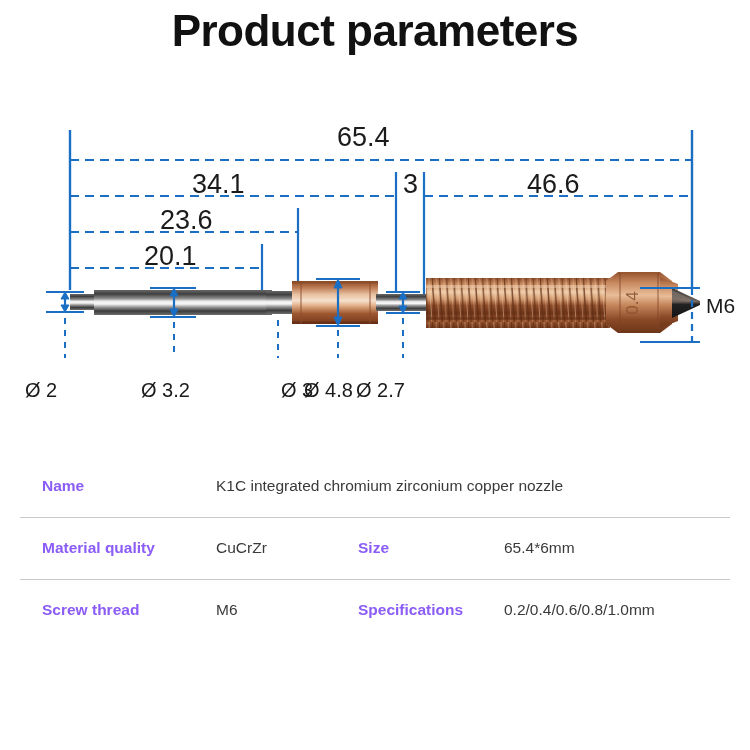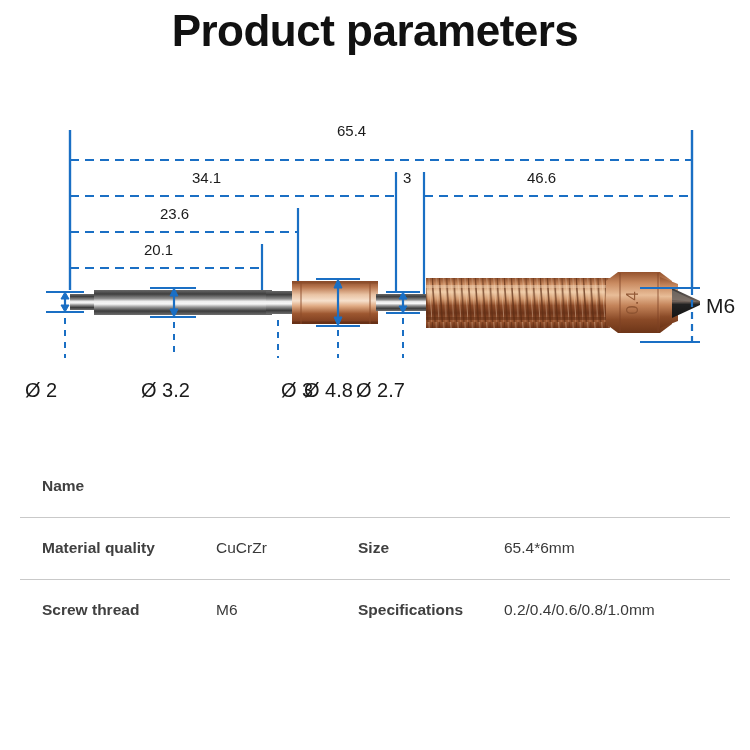--- a/index.html
+++ b/index.html
@@ -37,21 +37,21 @@
     width: 750px;
     height: 450px;
   }
   #drawing svg {
     display: block;
   }
 
   
   .dim-label {
     position: absolute;
-    font-size: 15px;
+    font-size: 27px;
     color: #1b1b1b;
     font-family: "Liberation Sans", "DejaVu Sans", sans-serif;
     white-space: nowrap;
   }
   .dia-label {
     position: absolute;
     font-size: 20px;
     color: #1b1b1b;
     white-space: nowrap;
   }
@@ -83,21 +83,21 @@
   }
   .cell {
     position: absolute;
     top: 22px;
     font-size: 15.5px;
     line-height: 18px;
     white-space: nowrap;
   }
   .cell.k {
     font-weight: bold;
-    color: #404040;
+    color: #8b5cf6;
   }
   .cell.v {
     font-weight: normal;
     color: #3a3a3a;
   }
   .c-k1 { left: 42px; }
   .c-v1 { left: 216px; }
   .c-k2 { left: 358px; }
   .c-v2 { left: 504px; }
   .c-v-wide { left: 216px; }
@@ -301,20 +301,21 @@
 
   <div class="dia-label" style="left:356px; top:379px;">Ø 2.7</div>
 
   <div class="thread-label" style="left:706px; top:294px;">M6</div>
 </div>
 
 <div id="spec-table">
 
   <div class="spec-row">
     <div class="cell k c-k1">Name</div>
+    <div class="cell v c-v-wide">K1C integrated chromium zirconium copper nozzle</div>
   </div>
 
   <div class="spec-row">
     <div class="divider"></div>
     <div class="cell k c-k1">Material quality</div>
     <div class="cell v c-v1">CuCrZr</div>
     <div class="cell k c-k2">Size</div>
     <div class="cell v c-v2">65.4*6mm</div>
   </div>
 

